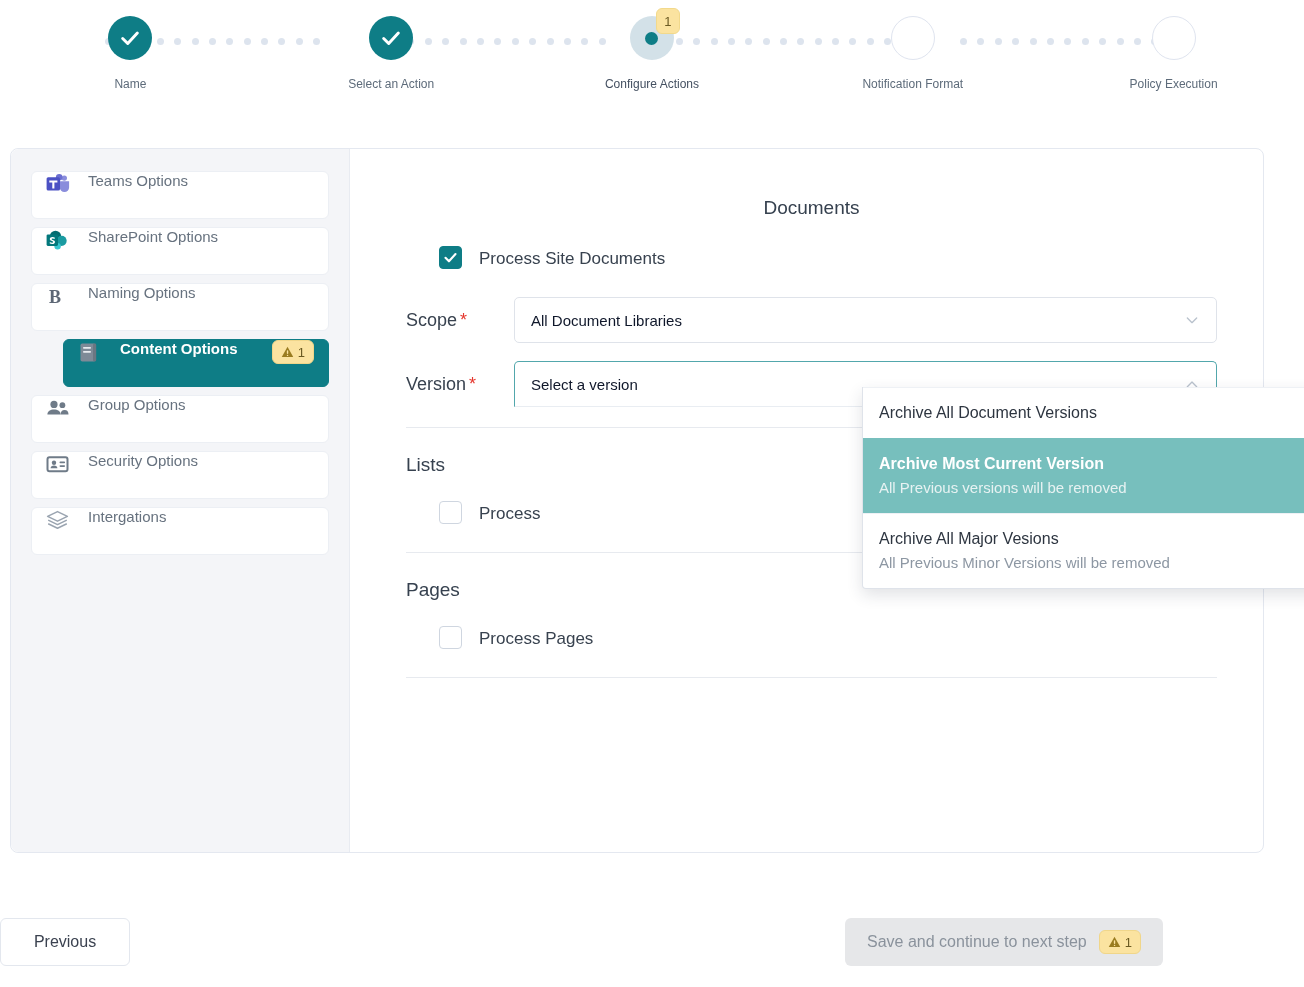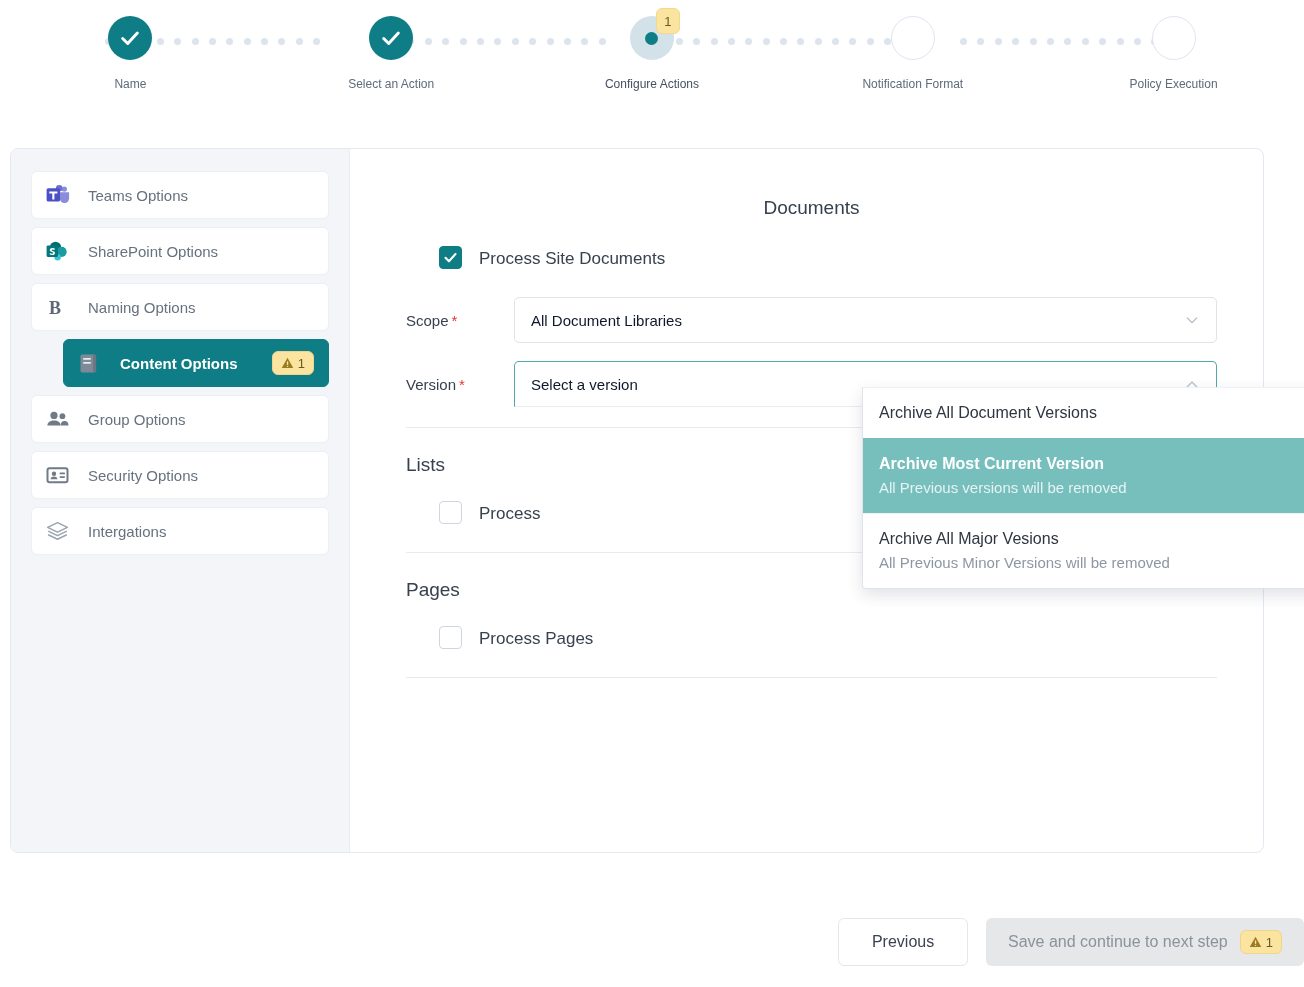--- a/index.html
+++ b/index.html
@@ -123,21 +123,21 @@
     border-radius: 8px 0 0 8px;
     padding: 22px 20px;
   }
   .side-item {
     height: 48px;
     background: #ffffff;
     border: 1px solid #eceff4;
     border-radius: 6px;
     margin-bottom: 8px;
     display: flex;
-    align-items: center;
+    align-items: flex-start;
     padding: 0 14px;
     cursor: pointer;
   }
   .side-item.active {
     background: #0e7d86;
     border-color: #0e7d86;
     margin-left: 32px;
   }
   .side-ico {
     width: 28px;
@@ -214,21 +214,21 @@
     color: #38424f;
   }
 
   .field-row {
     display: flex;
     align-items: center;
     margin-bottom: 18px;
   }
   .field-label {
     width: 108px;
-    font-size: 15px;
+    font-size: 18px;
     color: #38424f;
     flex: 0 0 108px;
   }
   .req { color: #e5372e; margin-left: 3px; }
   .select {
     flex: 1 1 auto;
     height: 46px;
     border: 1px solid #dfe3ea;
     border-radius: 5px;
     background: #ffffff;
@@ -297,23 +297,23 @@
     border-top-color: #77bfbd;
   }
   .dd-opt.sel .t { color: #ffffff; font-weight: bold; }
   .dd-opt.sel .s { color: #e7f2f2; }
 
   
   .footer {
     position: absolute;
     left: 0;
     top: 918px;
-    width: 1304px;
-    display: flex;
-    justify-content: flex-end;
+    width: 1163px;
+    display: flex;
+    justify-content: space-between;
     gap: 18px;
   }
   .btn-prev {
     width: 130px;
     height: 48px;
     border: 1px solid #e3e7ee;
     border-radius: 6px;
     background: #ffffff;
     font-size: 16px;
     color: #3b4250;

